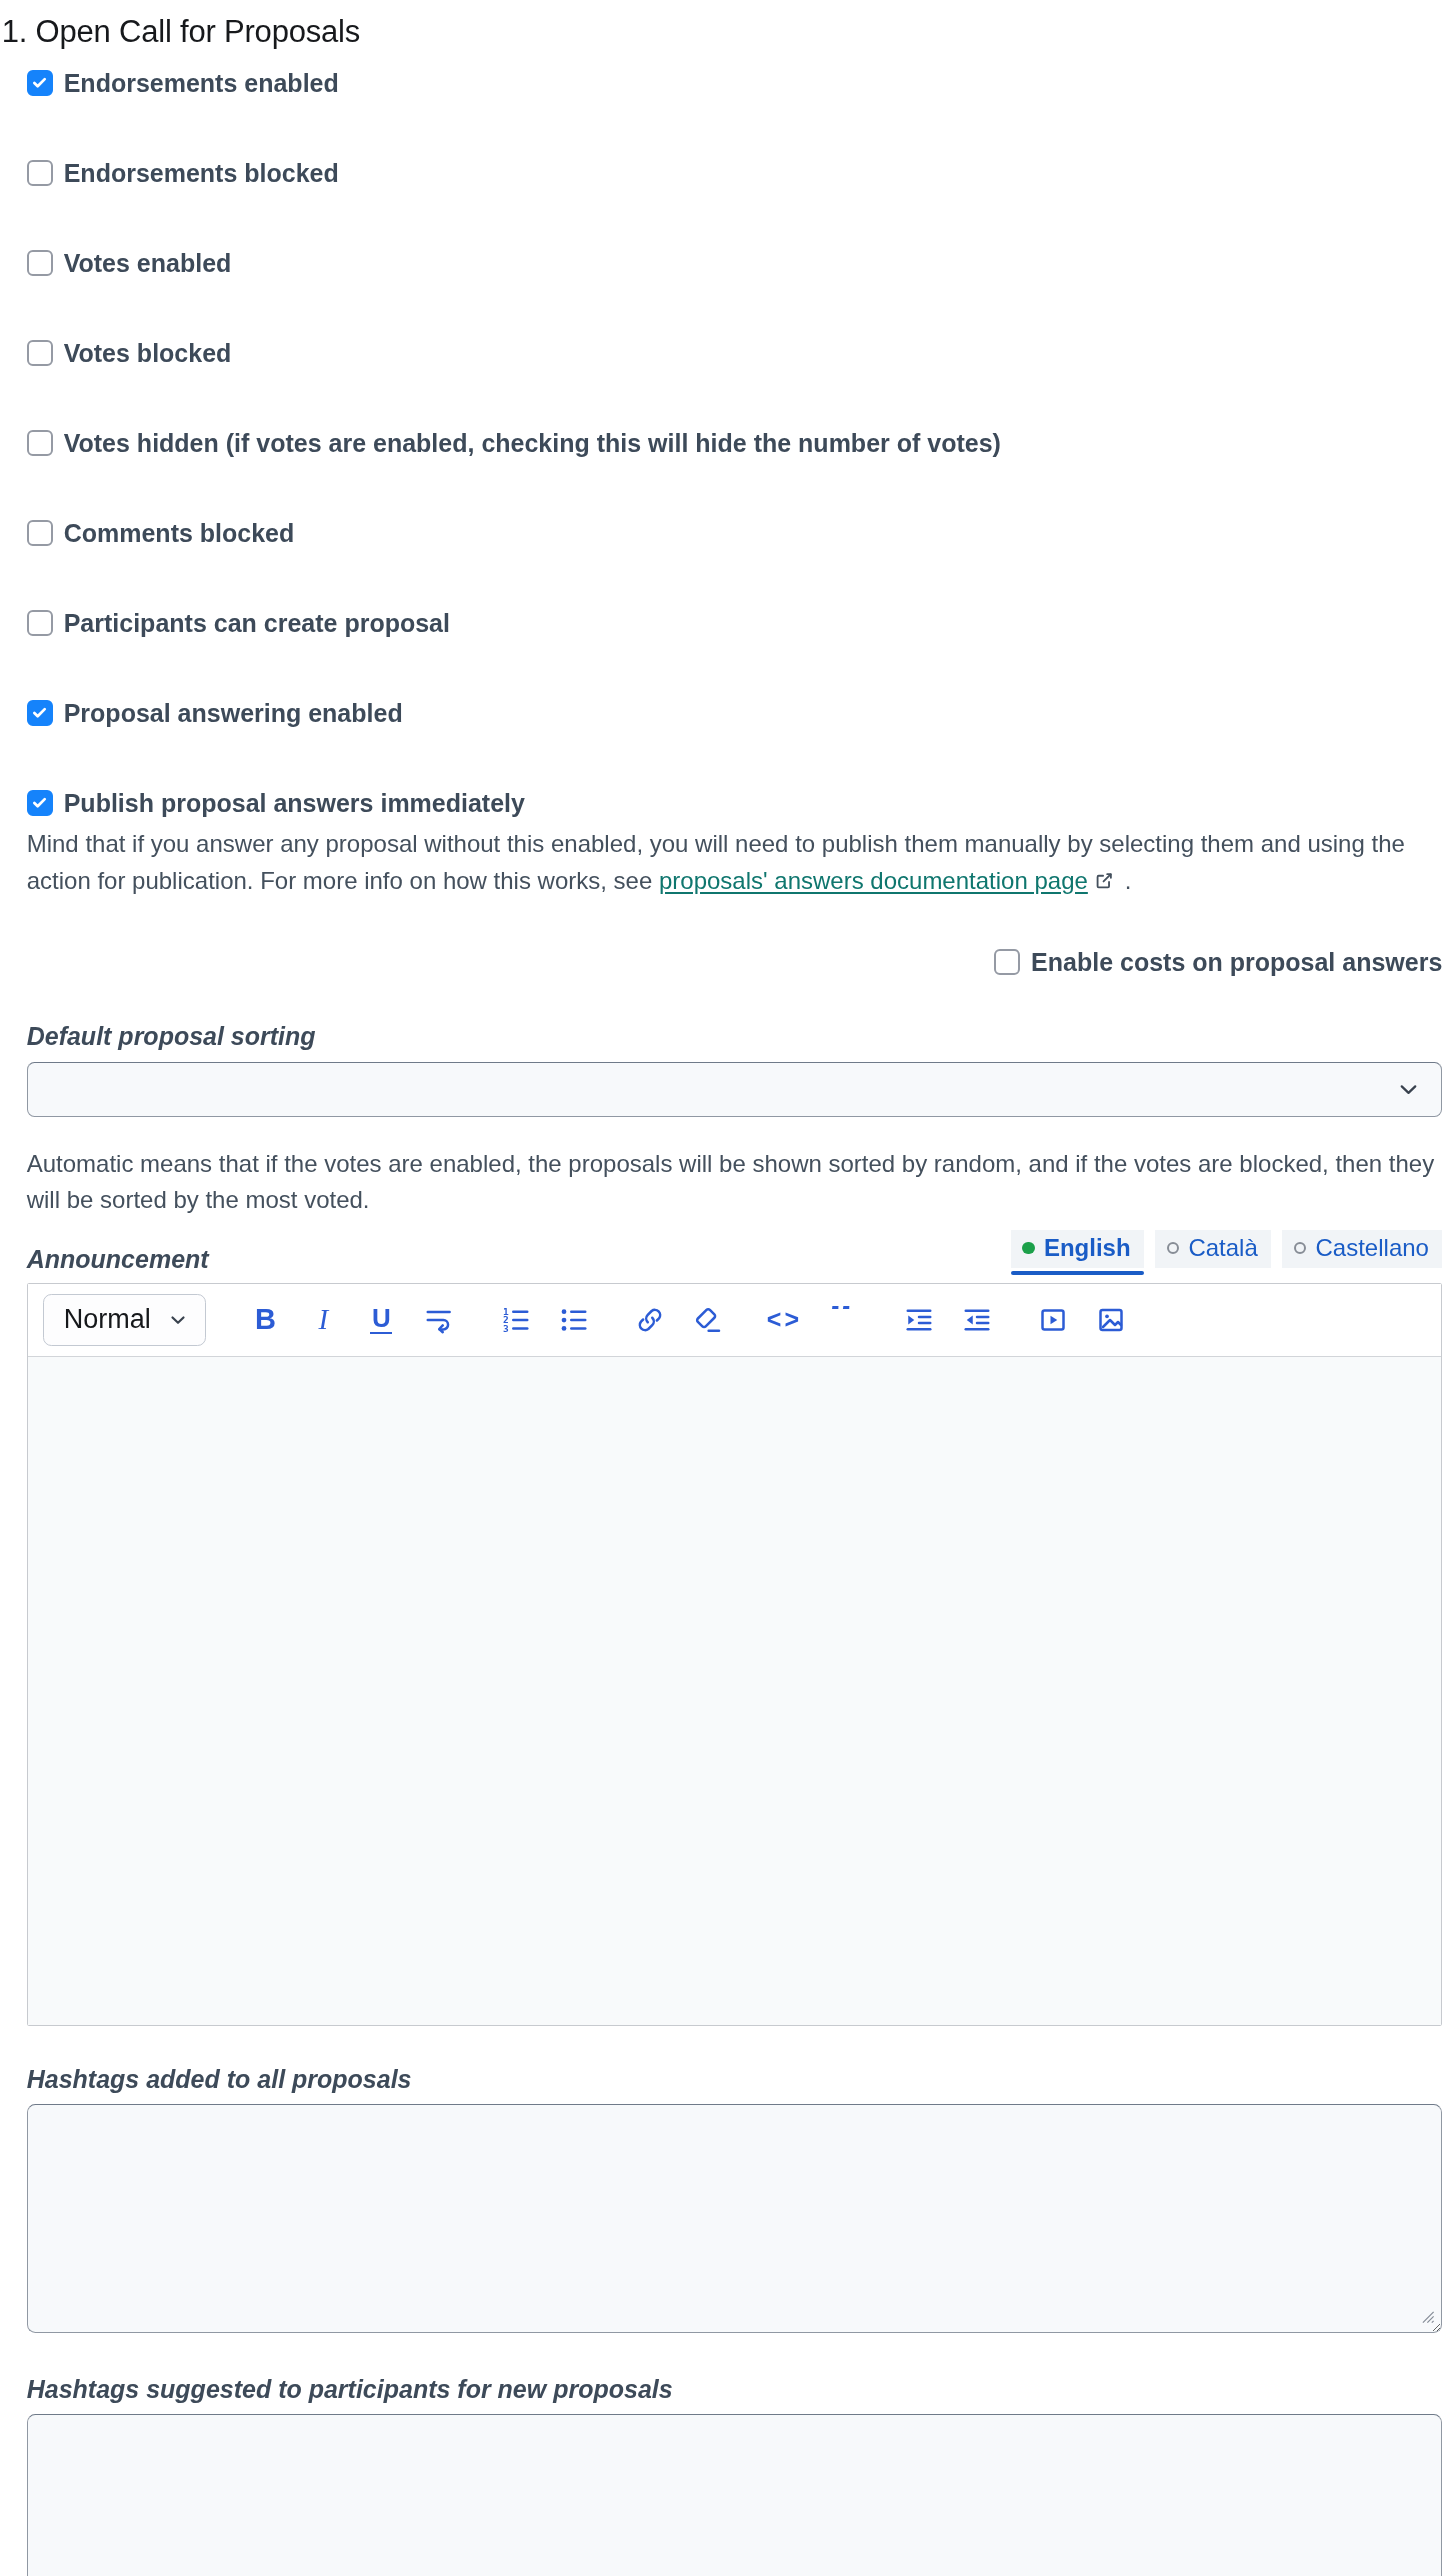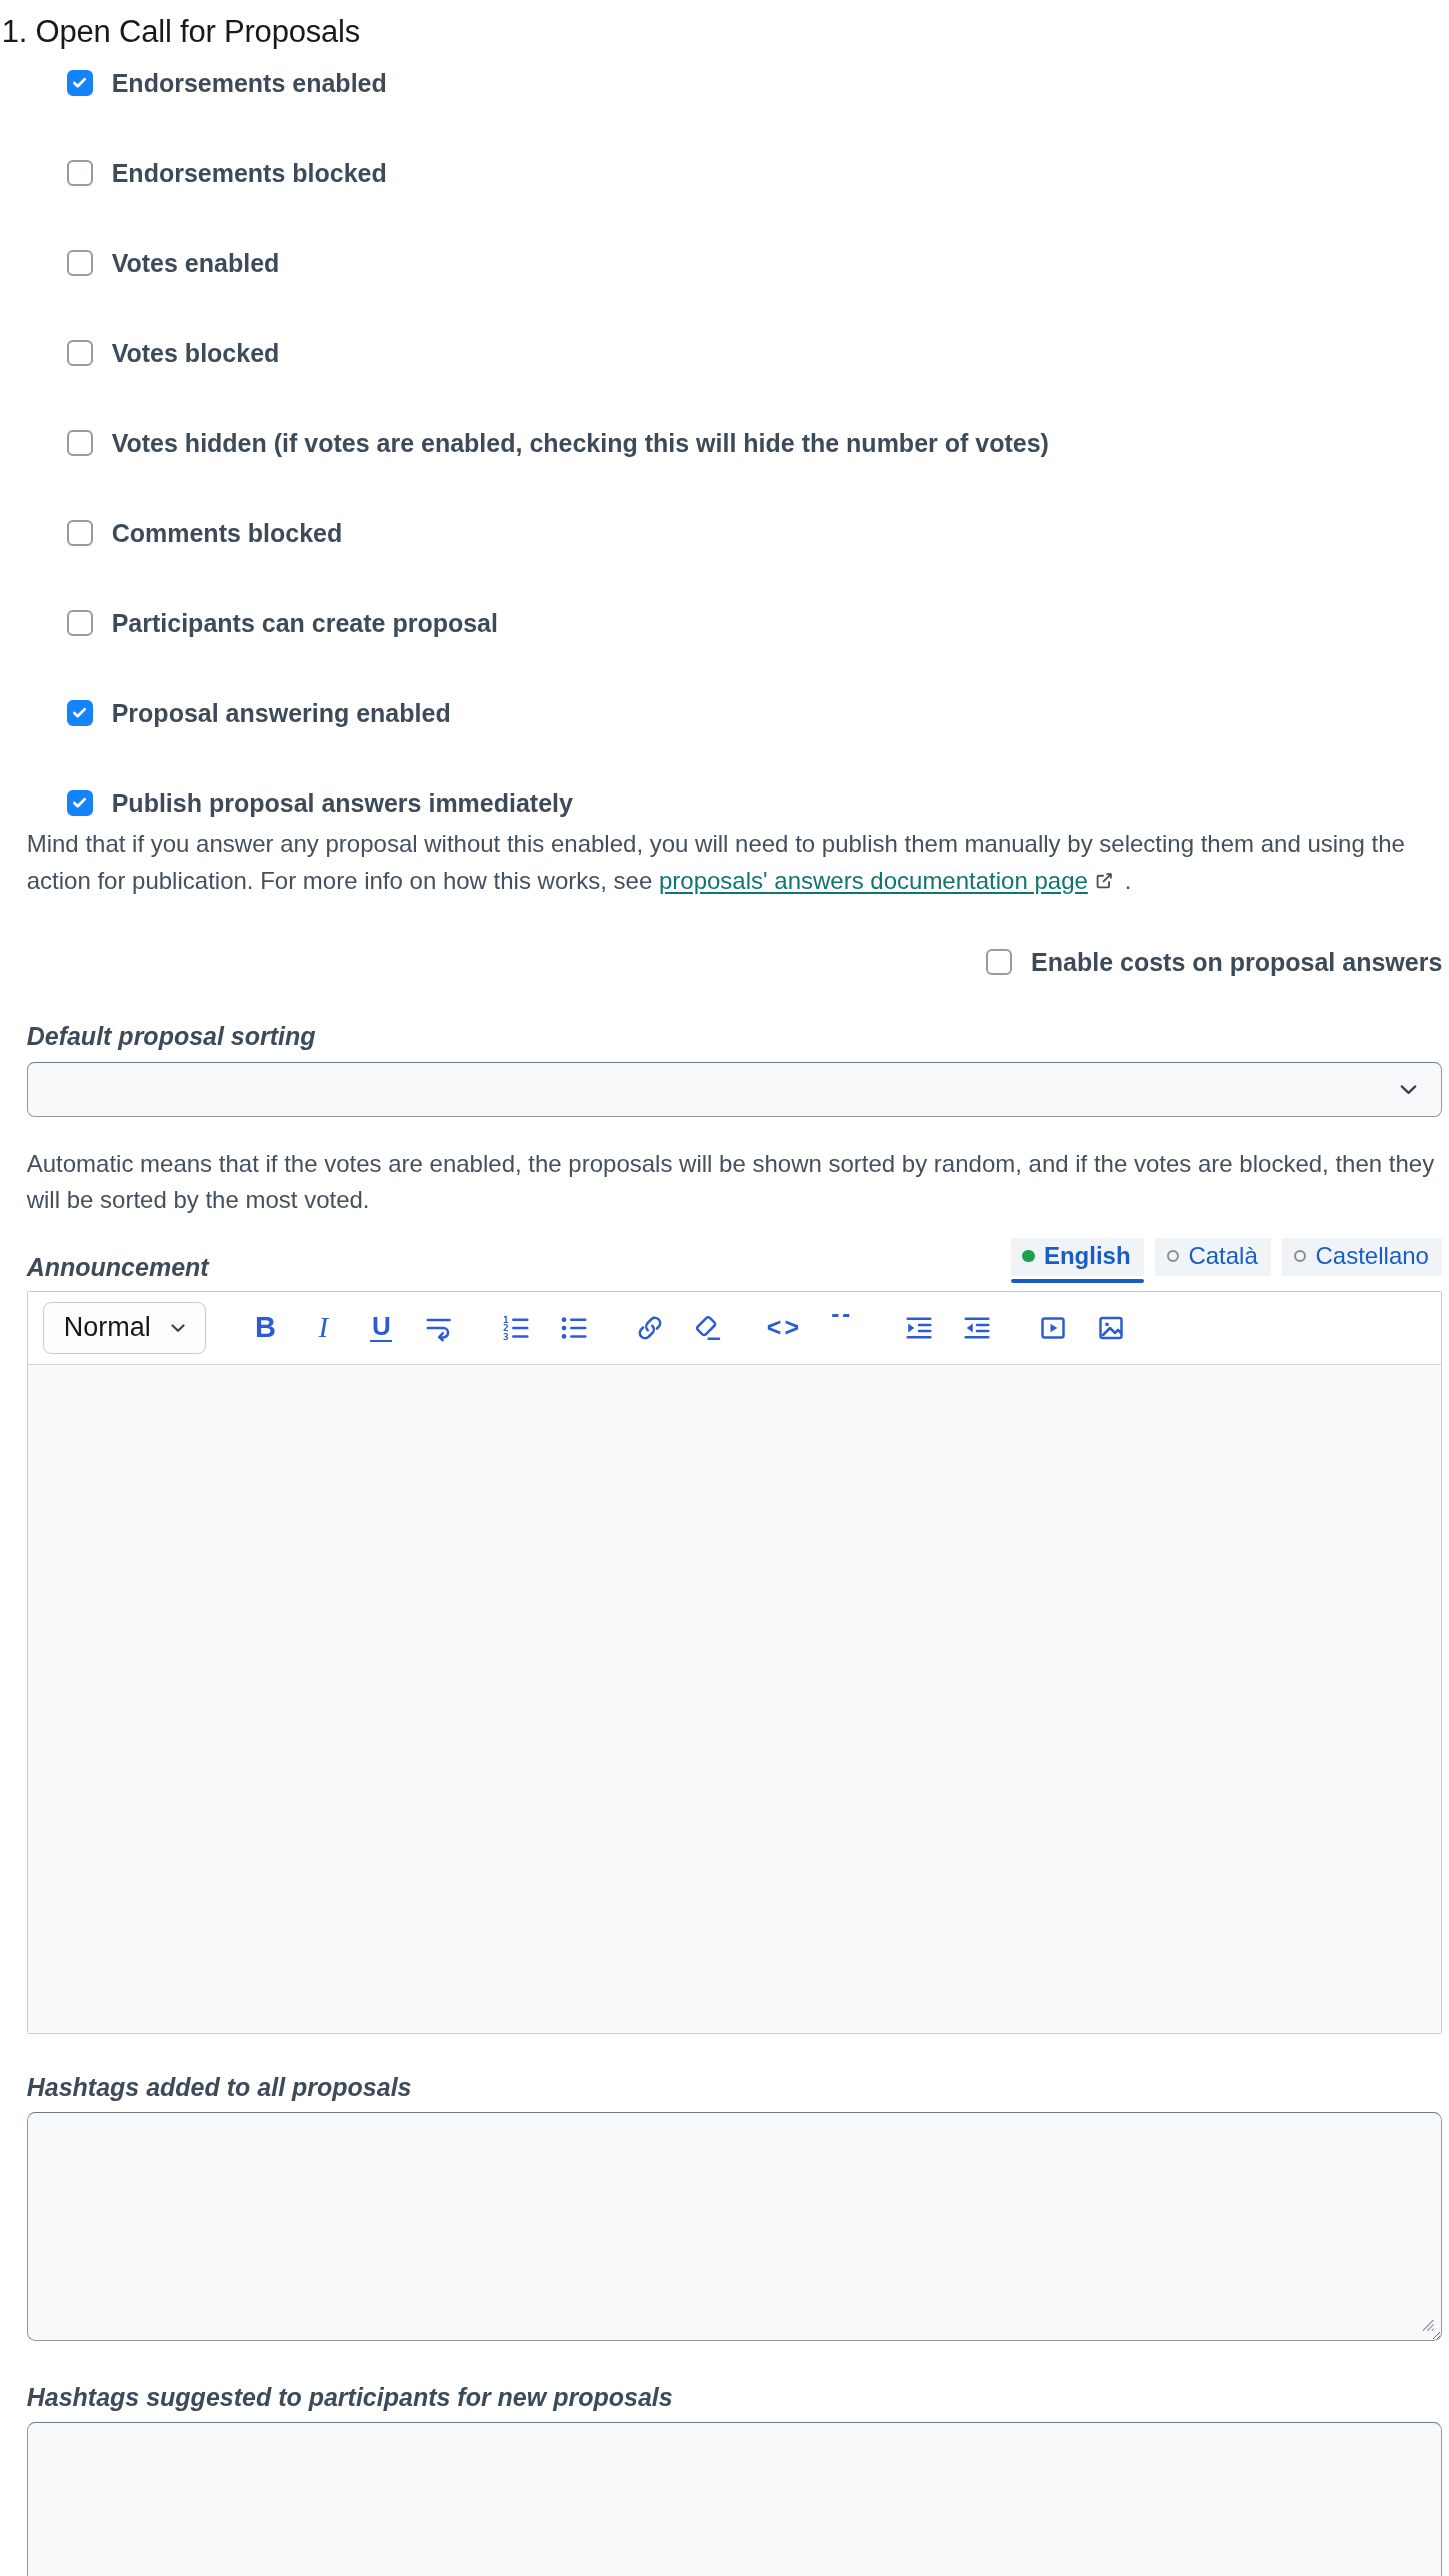--- a/index.html
+++ b/index.html
@@ -12,21 +12,21 @@
   .page { padding: 11.7px 6.7px 25px 1.7px; }
 
   h1.page-title {
     margin: 0; font-size: 31px; line-height: 40px;
     font-weight: 500; color: #17191c; letter-spacing: -0.2px;
   }
 
   .form { margin-left: 25px; }
 
   
-  .cb-row { display: flex; align-items: center; gap: 19px; margin-top: 58px; margin-left: 40px; }
+  .cb-row { display: flex; align-items: center; gap: 11px; margin-top: 58px; }
   .cb-row.first { margin-top: 15px; }
   .cb-box {
     flex: 0 0 auto; width: 26px; height: 26px;
     border: 2.5px solid #959aa4; border-radius: 5.8px;
     background: #ffffff; display: inline-flex;
     align-items: center; justify-content: center; cursor: pointer;
   }
   .cb-box svg { display: none; width: 19px; height: 19px; }
   .cb-box.checked { border-color: #1583fb; background: #1583fb; }
   .cb-box.checked svg { display: block; }
@@ -55,21 +55,21 @@
     border: 1.7px solid #9098a3; border-top-color: #6f7a89;
     border-radius: 7.5px; background: #f7f9fb;
     font-size: 25px; color: #3d4a59; padding: 0 58px 0 16.7px; outline: none;
   }
   .select-chevron { position: absolute; right: 20px; top: 14px; pointer-events: none; }
 
   .sub-help { margin-top: 29px; font-size: 24px; line-height: 36px; color: #44505d; }
 
   
   .announce-row {
-    margin-top: 20px; margin-bottom: 7.5px;
+    margin-top: 12px; margin-bottom: 7.5px;
     display: flex; justify-content: space-between; align-items: flex-end;
   }
   .lang-tabs { display: flex; gap: 11px; padding-bottom: 7.5px; }
   .lang-tab {
     position: relative; display: inline-flex; align-items: center; gap: 9.2px;
     background: #f1f4f7; padding: 4.2px 13.4px 5.8px 11.7px;
     font-size: 24px; color: #1a5cc6; cursor: pointer; white-space: nowrap;
   }
   .lang-tab.active { font-weight: bold; }
   .lang-tab.active::after {

